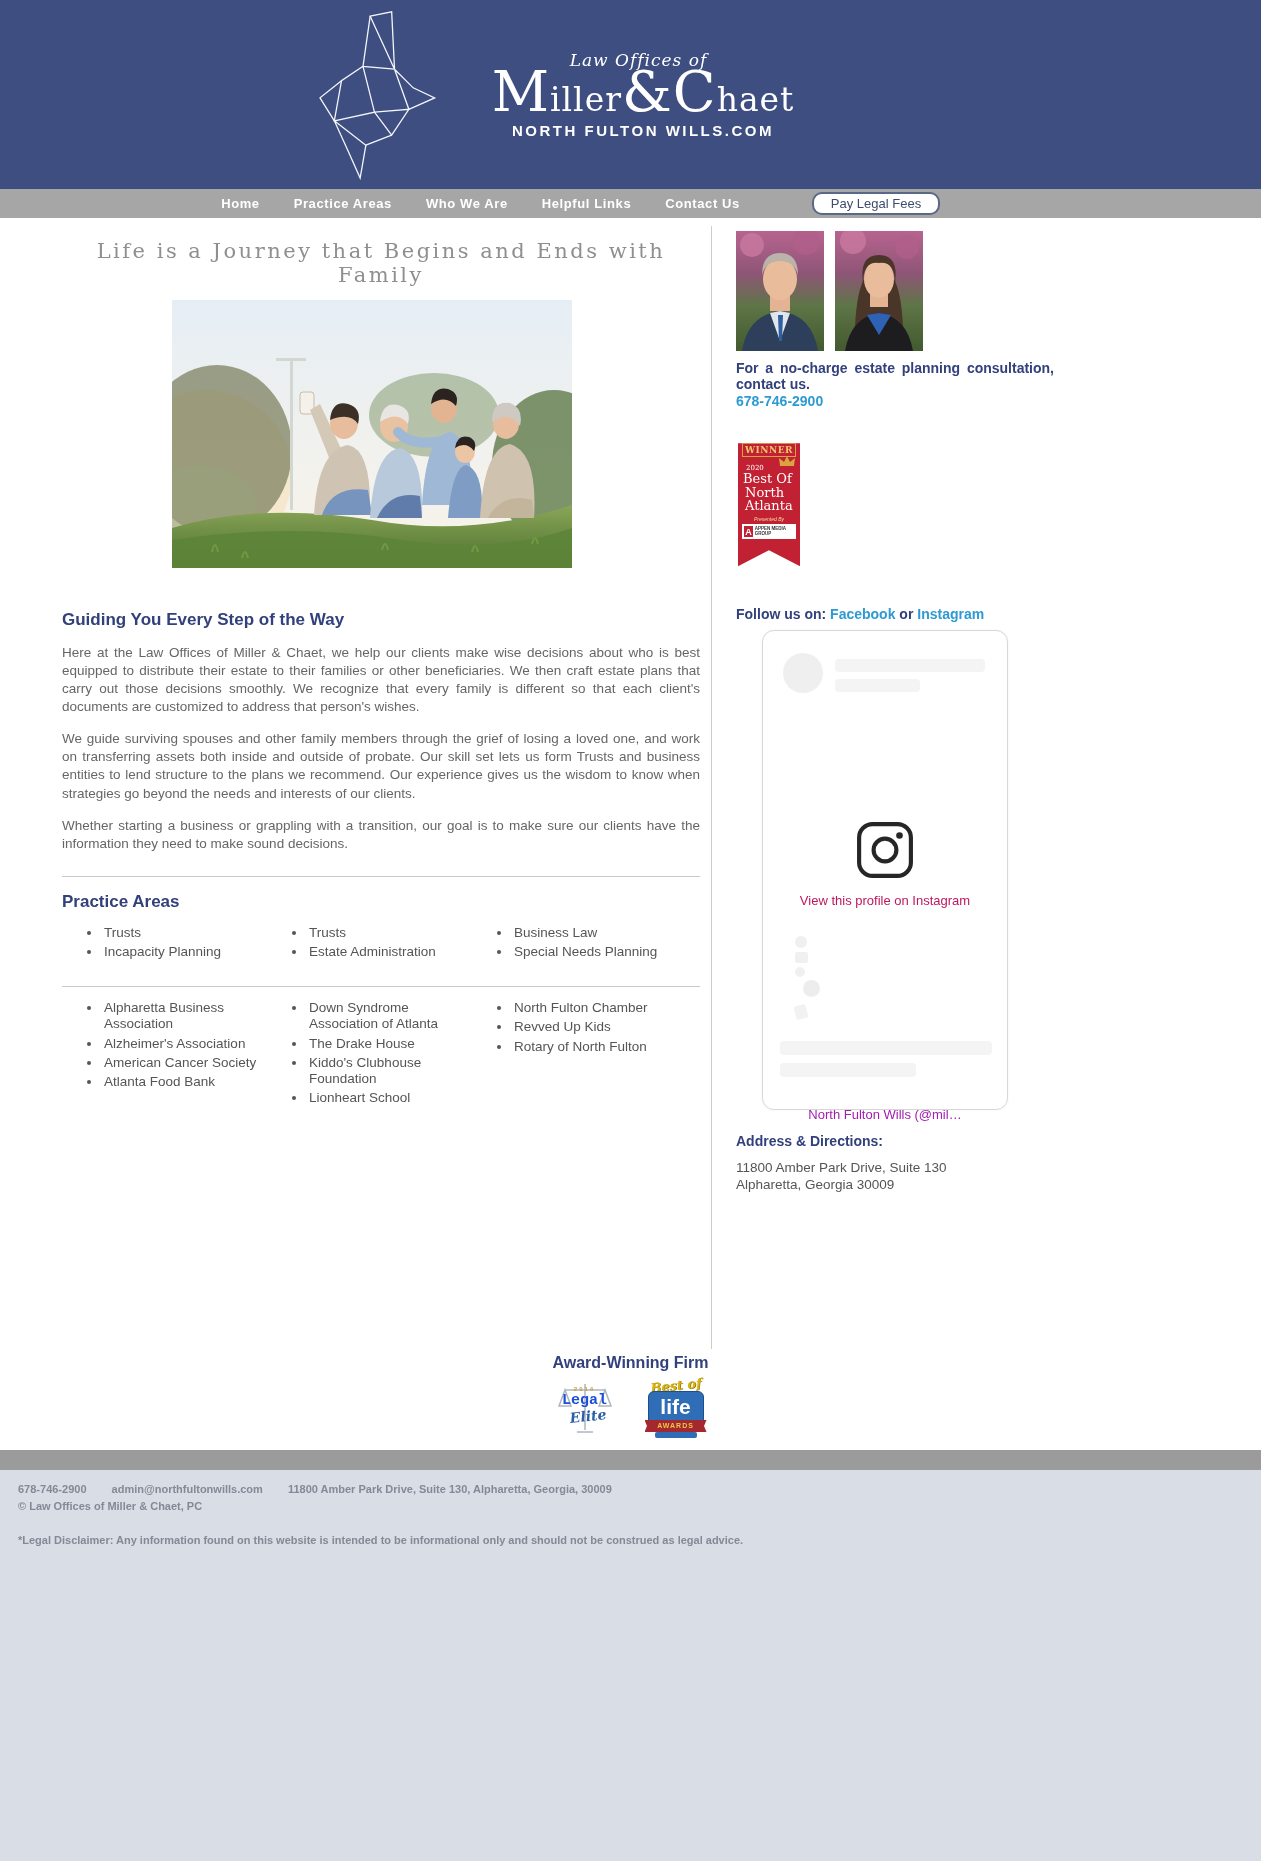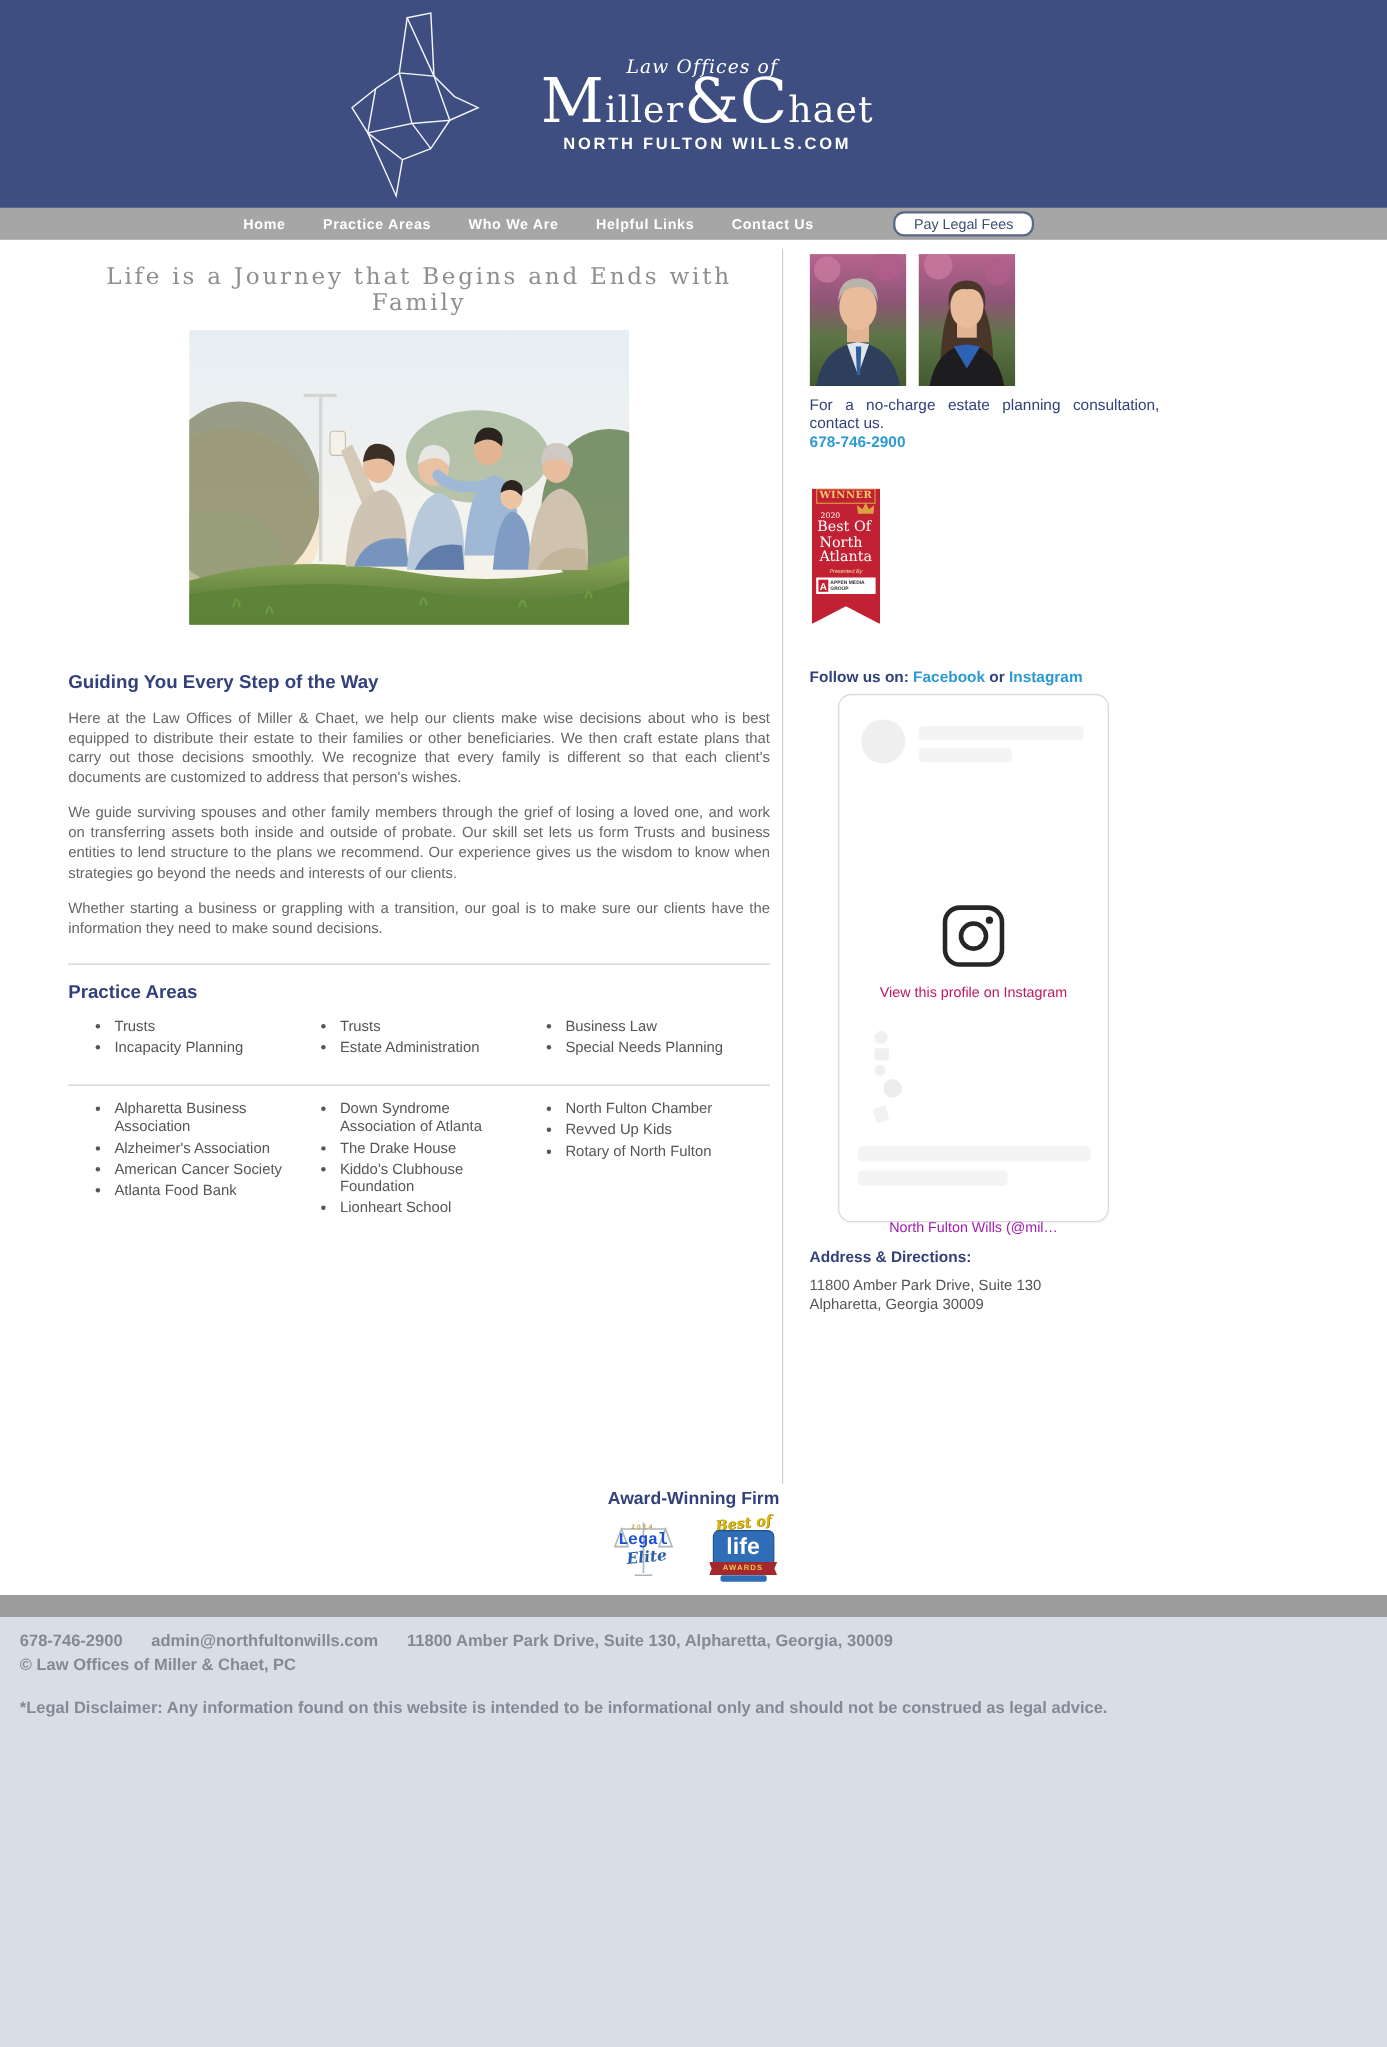--- a/index.html
+++ b/index.html
@@ -35,21 +35,21 @@
   .sub-heading { margin-top:15px; }
   .cols { display:flex; margin-top:13px; }
   .col { width:205px; }
   .col ul { list-style:disc; margin-left:40px; font-size:13.5px; color:#555; }
   .col li { margin-bottom:3px; line-height:1.2; padding-left:2px; }
   .community .col li { margin-bottom:3px; }
 
   
   .portraits { display:flex; gap:11px; margin-top:13px; }
   .portrait { width:88px; height:120px; }
-  .consult { margin-top:9px; font-size:14px; font-weight:normal; color:#32417b; text-align:justify; line-height:1.15; }
+  .consult { margin-top:9px; font-size:14px; font-weight:bold; color:#32417b; text-align:justify; line-height:1.15; }
   .phone-link { display:inline-block; font-size:14px; font-weight:bold; color:#2d9ad3; text-decoration:none; margin-top:1px; }
 
   .noa-badge { position:relative; margin-top:33px; margin-left:2px; width:62px; height:123px; background:#c22033;
                clip-path:polygon(0 0,100% 0,100% 100%,50% 87%,0 100%); color:#fff; }
   .noa-winner { margin:4px 4px 0 4px; border:1px solid #d9a441; color:#f0c96a; font-size:9px; font-weight:bold; text-align:center; letter-spacing:0.5px; padding:1px 0; font-family:"DejaVu Serif", serif; }
   .noa-year { font-size:7px; margin:7px 0 0 8px; font-family:"DejaVu Serif", serif; }
   .noa-crown { position:absolute; top:13px; right:5px; }
   .noa-l1 { font-family:"DejaVu Serif", serif; font-size:13px; margin-left:5px; line-height:1.05; }
   .noa-l2, .noa-l3 { font-family:"DejaVu Serif", serif; font-size:13px; margin-left:7px; line-height:1.05; }
   .noa-presented { font-size:5px; font-style:italic; color:#f3dca3; text-align:center; margin-top:3px; }
@@ -89,21 +89,21 @@
   .elite-legal { position:absolute; top:12px; left:0; right:0; font-family:Liberation Mono, monospace; font-weight:bold; font-size:15px; color:#1d4ed8; }
   .elite-elite { position:absolute; top:28px; left:6px; right:0; font-family:"DejaVu Serif", serif; font-style:italic; font-weight:bold; font-size:14px; color:#2b5fa8; transform:rotate(-6deg); }
   .badge-life { position:relative; width:62px; height:60px; }
   .life-best { position:absolute; top:-2px; left:0; right:0; font-family:"DejaVu Serif", serif; font-style:italic; font-weight:bold; font-size:13px; color:#d9b411; transform:rotate(-6deg); text-shadow:0.5px 0.5px 0 #8a7104; }
   .life-box { position:absolute; top:11px; left:3px; width:56px; height:34px; background:#2f6db7; border-radius:6px; border:1px solid #1d4f8d; }
   .life-word { color:#fff; font-weight:bold; font-size:21px; text-align:center; line-height:30px; font-family:"Liberation Sans", sans-serif; }
   .life-ribbon { position:absolute; top:40px; left:0; width:62px; height:12px; background:#a5282e; clip-path:polygon(0 0,100% 0,96% 50%,100% 100%,0 100%,4% 50%); color:#e8c84a; font-size:7px; font-weight:bold; letter-spacing:1px; text-align:center; line-height:12px; }
   .life-strip { position:absolute; top:52px; left:10px; width:42px; height:6px; background:#2f6db7; border-radius:2px; }
 
   .gray-bar { height:20px; background:#9b9b9b; }
-  .footer { background:#d8dde6; min-height:391px; padding:13px 0 0 18px; color:#838a96; font-weight:bold; font-size:15px; }
+  .footer { background:#d8dde6; min-height:391px; padding:13px 0 0 18px; color:#838a96; font-weight:bold; font-size:11px; }
   .footer-line1 span { margin-right:22px; }
   .footer-copy { margin-top:5px; }
   .footer-disclaimer { margin-top:22px; }
 </style>
 </head>
 <body>
 
 <div class="header">
   <svg class="logo-art" viewBox="0 0 100 120" fill="none" stroke="#f4f6fb" stroke-width="0.9">
     <path d="M55 5 L70 2 L72 42 Z"></path>

